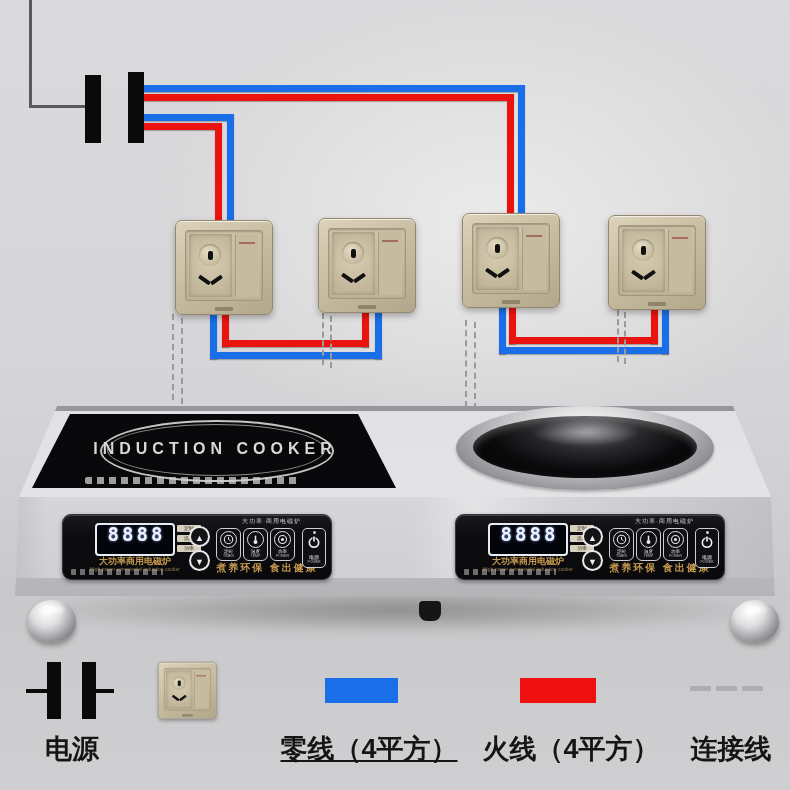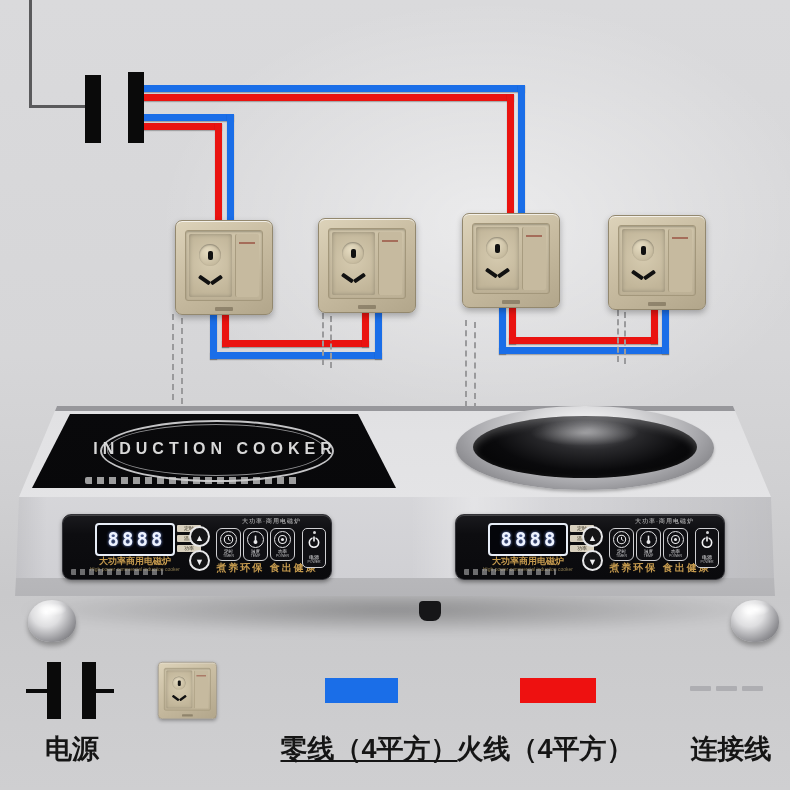--- a/index.html
+++ b/index.html
@@ -50,21 +50,21 @@
   .foot::after{content:"";position:absolute;left:18%;top:8%;width:64%;height:30%;border-radius:50%;
     background:radial-gradient(ellipse,#fff,rgba(255,255,255,0) 70%);}
   .knob{position:absolute;width:22px;height:20px;border-radius:4px 4px 8px 8px;background:#161618;}
   .cooker-shadow{position:absolute;left:20px;top:586px;width:750px;height:48px;border-radius:50%;
     background:radial-gradient(ellipse,rgba(0,0,0,.30),rgba(0,0,0,0) 72%);filter:blur(5px);}
   
   .panel{position:absolute;top:514px;width:268px;height:64px;border-radius:9px;
     background:linear-gradient(180deg,#1a1a1e 0%,#0d0d10 30%,#0a0a0d 100%);
     border:1px solid #333338;box-shadow:inset 0 1px 0 rgba(255,255,255,.18),0 2px 4px rgba(0,0,0,.4);}
   .p-display{position:absolute;left:32px;top:8px;width:76px;height:29px;border-radius:4px;
-    background:#04050a;border:2px solid #e7edf7;display:flex;align-items:center;justify-content:center;}
+    background:#04050a;border:2px solid #e7edf7;display:flex;align-items:flex-start;justify-content:center;}
   .p-digits{font-family:"DejaVu Sans Mono",monospace;font-weight:bold;font-size:19px;letter-spacing:3px;
     color:#eef3ff;text-shadow:0 0 3px rgba(140,170,255,.9);line-height:1;margin-left:3px;}
   .p-inds{position:absolute;left:114px;top:10px;display:flex;flex-direction:column;gap:3px;}
   .p-ind{width:24px;height:7px;background:#d8d0be;border-radius:1px;color:#3a3426;font-size:5px;
     line-height:7px;text-align:center;overflow:hidden;}
   .p-brand{position:absolute;left:22px;top:40px;width:100px;text-align:center;font-size:9px;
     font-weight:bold;color:#c59a4e;white-space:nowrap;}
   .p-brand-sub{position:absolute;left:22px;top:51px;width:100px;text-align:center;font-size:5px;
     color:#8d7c50;white-space:nowrap;overflow:hidden;}
   .p-corner{position:absolute;right:30px;top:2px;font-size:6px;color:rgba(255,255,255,.75);
@@ -362,20 +362,20 @@
           </div>
       </div>
       <div class="socket-logo"></div>
     </div>
   </div>
 
   <div class="legend-bar" style="left:325px;width:73px;background:#1a6ee8;"></div>
   <div class="legend-label" style="left:369px;text-decoration:underline;">零线（4平方）</div>
 
   <div class="legend-bar" style="left:520px;width:76px;background:#ee1110;"></div>
-  <div class="legend-label" style="left:545px;">火线（4平方）</div>
+  <div class="legend-label" style="left:571px;">火线（4平方）</div>
 
   <div class="legend-dash" style="left:690px;"></div>
   <div class="legend-dash" style="left:716px;"></div>
   <div class="legend-dash" style="left:742px;"></div>
   <div class="legend-label" style="left:731px;">连接线</div>
 
 </div>
 
 </body></html>

